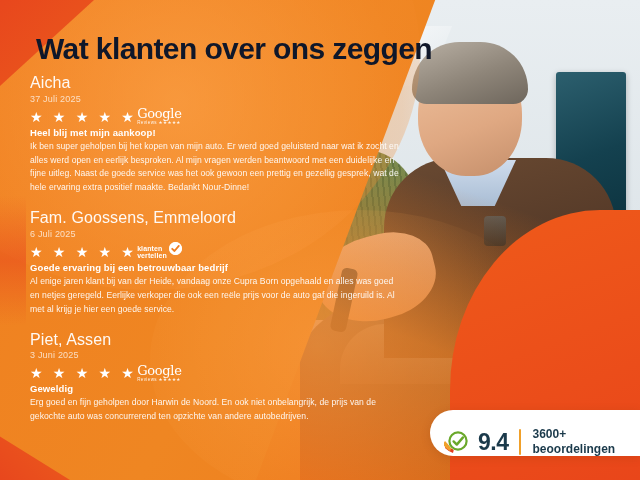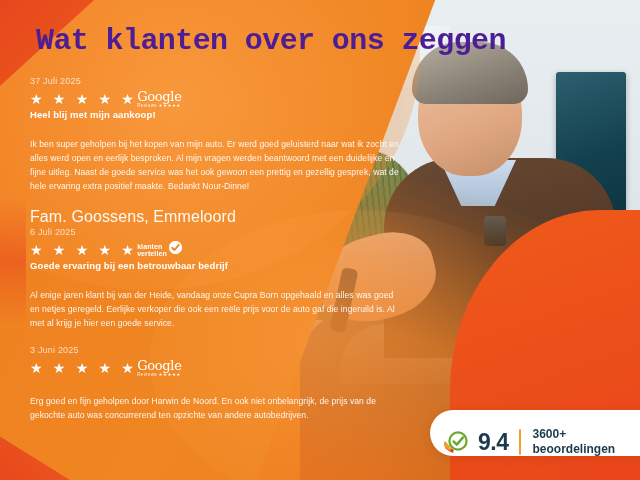--- a/index.html
+++ b/index.html
@@ -251,27 +251,26 @@
   }
 
   
   .content {
     position: absolute;
     inset: 0;
   }
   .headline {
     position: absolute;
     left: 36px;
-    top: 24px;
+    top: 32px;
     font-size: 30px;
     font-weight: 700;
-    color: #4c1d95;
+    color: #0f172a;
     letter-spacing: -0.6px;
     white-space: nowrap;
-    font-family: Liberation Mono, monospace;
   }
 
   .reviews {
     position: absolute;
     left: 30px;
     top: 74px;
     width: 370px;
   }
   .review {
     margin-bottom: 14px;
@@ -349,21 +348,21 @@
     font-size: 9.5px;
     font-weight: 700;
     color: #ffffff;
     margin-top: 1px;
     letter-spacing: .1px;
   }
   .review-body {
     font-size: 8.6px;
     line-height: 1.62;
     color: rgba(255,255,255,.92);
-    margin-top: 18px;
+    margin-top: 2px;
     letter-spacing: .05px;
   }
 
   
   .score-badge {
     position: absolute;
     right: 0;
     bottom: 24px;
     width: 210px;
     height: 28px;
@@ -433,20 +432,21 @@
   <div class="bg-swoosh-r"></div>
   <div class="bg-badge-plate"></div>
 
   <div class="content">
 
     <div class="headline">Wat klanten over ons zeggen</div>
 
     <div class="reviews">
 
       <div class="review">
+        <div class="review-name">Aicha</div>
         <div class="review-date">37 Juli 2025</div>
         <div class="review-meta">
           <div class="stars">★ ★ ★ ★ ★</div>
           <div class="source-logo">
             <span class="google-logo">Google</span>
             <span class="google-sub">Reviews ★★★★★</span>
           </div>
         </div>
         <div class="review-title">Heel blij met mijn aankoop!</div>
         <div class="review-body">Ik ben super geholpen bij het kopen van mijn auto. Er werd goed geluisterd naar wat ik zocht en alles werd open en eerlijk besproken. Al mijn vragen werden beantwoord met een duidelijke en fijne uitleg. Naast de goede service was het ook gewoon een prettig en gezellig gesprek, wat de hele ervaring extra positief maakte. Bedankt Nour-Dinne!</div>
@@ -468,28 +468,30 @@
                 <path d="M3.2 6.8 L5.5 9.0 L9.8 3.9" stroke="#ef7d1f" stroke-width="1.8" fill="none" stroke-linecap="round" stroke-linejoin="round"></path>
               </svg>
             </div>
           </div>
         </div>
         <div class="review-title">Goede ervaring bij een betrouwbaar bedrijf</div>
         <div class="review-body">Al enige jaren klant bij van der Heide, vandaag onze Cupra Born opgehaald en alles was goed en netjes geregeld. Eerlijke verkoper die ook een reële prijs voor de auto gaf die ingeruild is. Al met al krijg je hier een goede service.</div>
       </div>
 
       <div class="review">
+        <div class="review-name">Piet, Assen</div>
         <div class="review-date">3 Juni 2025</div>
         <div class="review-meta">
           <div class="stars">★ ★ ★ ★ ★</div>
           <div class="source-logo">
             <span class="google-logo">Google</span>
             <span class="google-sub">Reviews ★★★★★</span>
           </div>
         </div>
+        <div class="review-title">Geweldig</div>
         <div class="review-body">Erg goed en fijn geholpen door Harwin de Noord. En ook niet onbelangrijk, de prijs van de gekochte auto was concurrerend ten opzichte van andere autobedrijven.</div>
       </div>
 
     </div>
 
     <div class="score-badge">
       <div class="score-mark">
         <svg width="26" height="26" viewBox="0 0 26 26" aria-hidden="true">
           <path d="M2 16 q4 3 8 4 l-1 4 q-5 -2 -8 -5 z" fill="#e33b20"></path>
           <path d="M1 12 q3 4 7 6 l-2 4 q-5 -3 -7 -7 z" fill="#f0a02a"></path>

